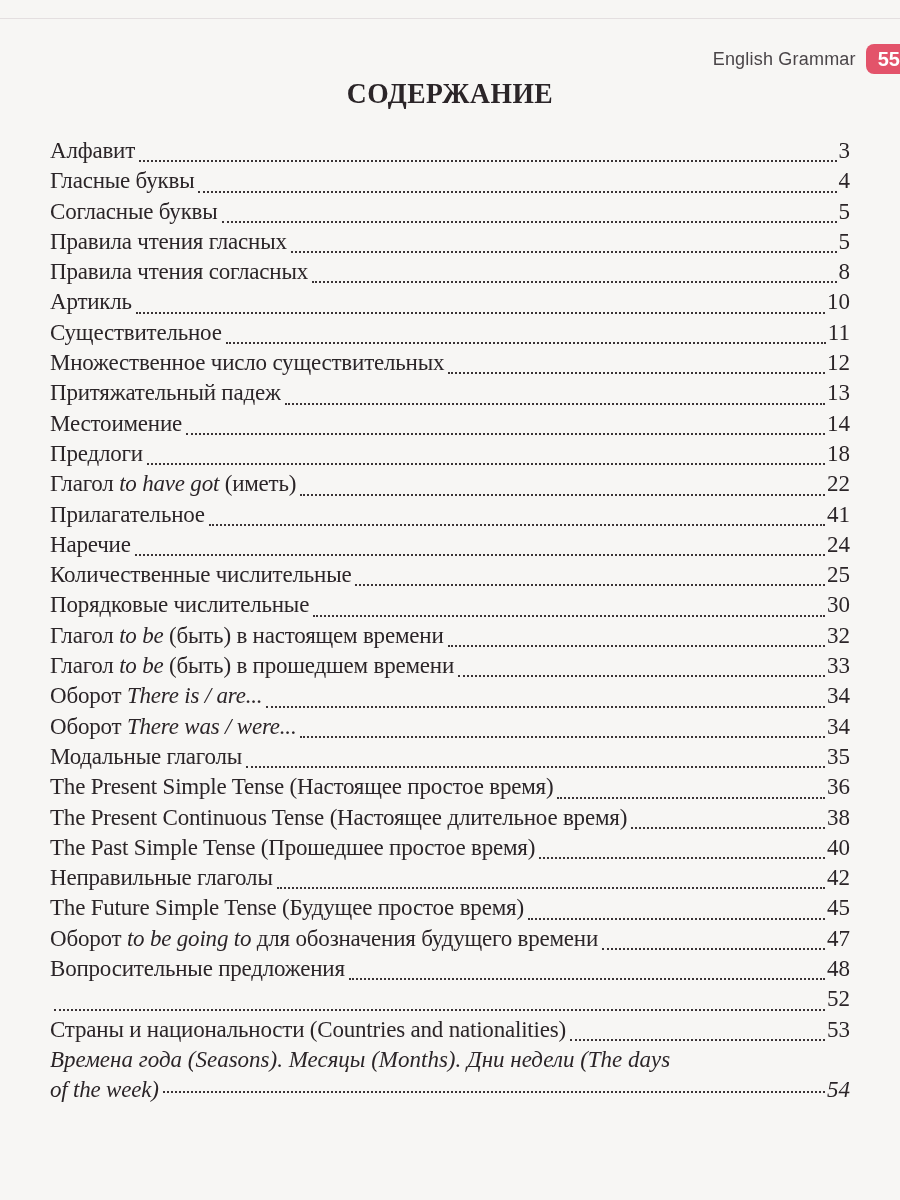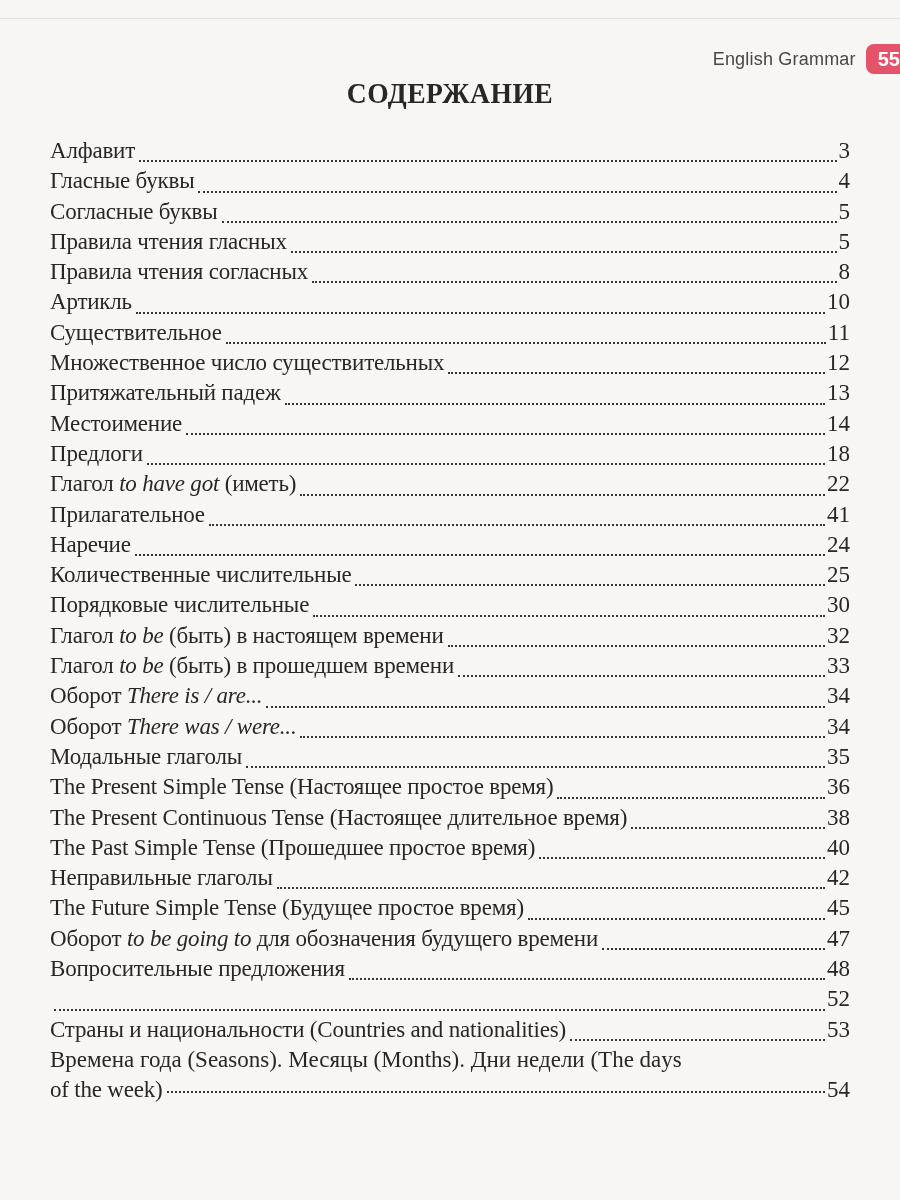--- a/index.html
+++ b/index.html
@@ -40,21 +40,21 @@
     display: flex; align-items: flex-end;
     font-size: 23px; line-height: 30.3px; height: 30.3px;
     white-space: nowrap;
   }
   .entry .label { flex: 0 0 auto; letter-spacing: -0.2px; }
   .entry .dots {
     flex: 1 1 auto; overflow: hidden; margin: 0 2px 0 4px;
     border-bottom: 2px dotted #3a3335; height: 1px; position: relative; top: -4px;
   }
   .entry .page { flex: 0 0 auto; }
-  .entry.multi { height: auto; display: block; }
+  .entry.multi { height: auto; display: block; font-style: italic; }
   .entry.multi .line1 { line-height: 30.3px; }
   .entry.multi .line2 { display: flex; align-items: baseline; line-height: 30.3px; }
   i { font-style: italic; }
 </style>
 </head>
 <body>
 
 <div class="topline"></div>
 
 <div class="header">

